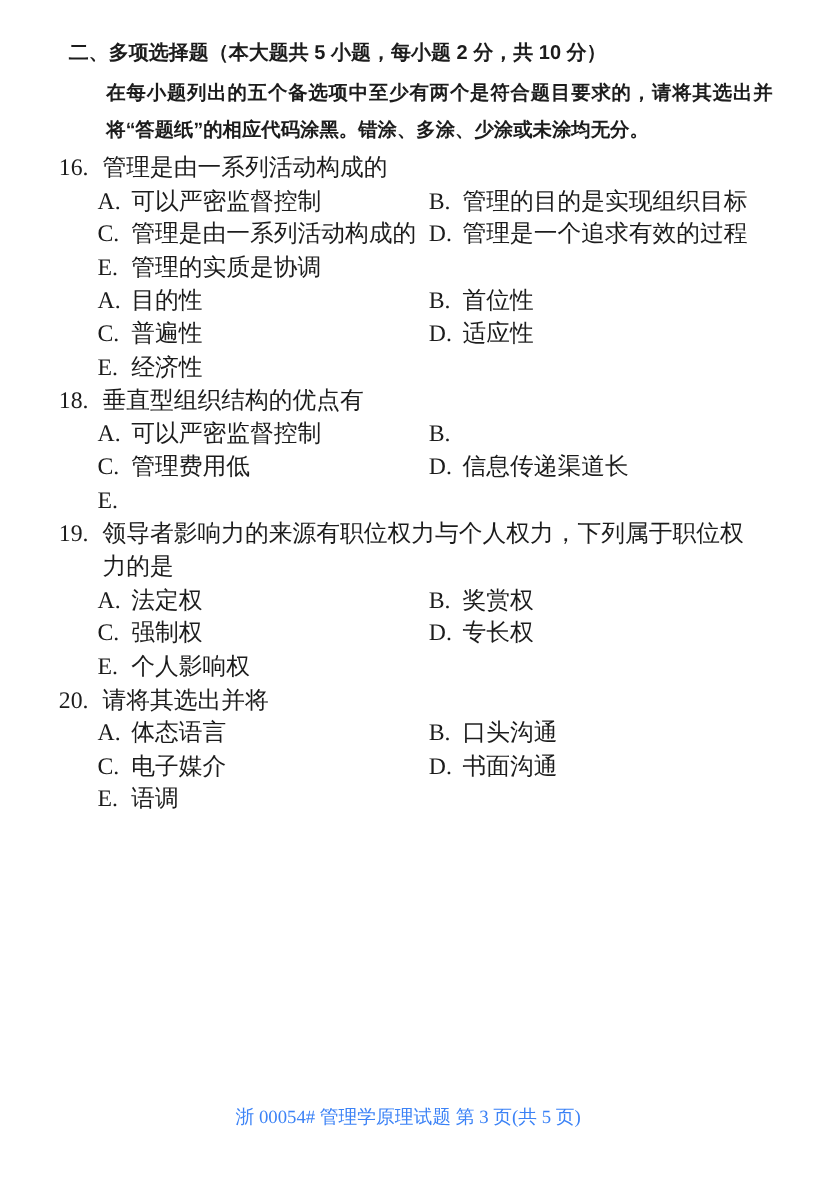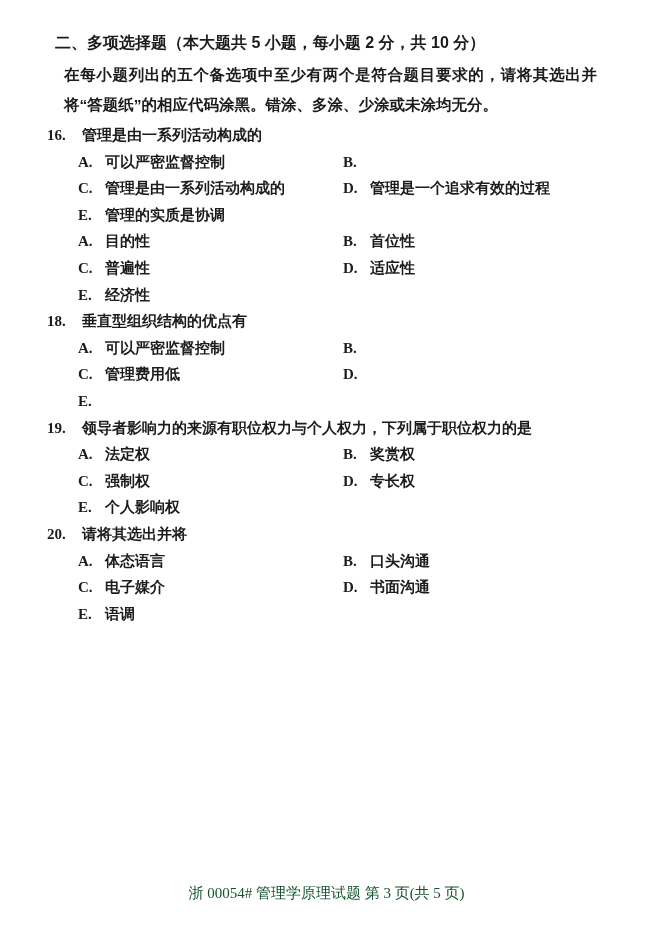--- a/index.html
+++ b/index.html
@@ -26,43 +26,43 @@
     line-height: 26px;
     margin-left: 8px;
     white-space: nowrap;
   }
   .sec-label { flex: none; }
   .instructions {
     font-family: "Liberation Sans", sans-serif;
     font-weight: 700;
     font-size: 15.5px;
     line-height: 30px;
-    margin: 4px 0 0 17px;
+    margin: 4px 0 0 38px;
     width: 533px;
     text-align: justify;
   }
   .questions { margin-top: 2px; }
-  .question { font-size: 15px; line-height: 26.6px; font-weight: bold; }
+  .question { font-size: 19px; line-height: 26.6px; }
   .q-head { display: flex; }
   .q-num { flex: none; width: 35px; }
   .options {
     margin-left: 31px;
     display: grid;
     grid-template-columns: 265px 1fr;
   }
   .opt { display: flex; }
   .opt-label { flex: none; width: 27px; }
   .footer {
     position: absolute;
     left: 0;
     top: 884px;
     width: 100%;
     text-align: center;
     font-size: 15px;
-    color: #14532d;
+    color: #3b82f6;
   }
 </style>
 </head>
 <body>
 
 <div class="page">
   <div class="content">
 
     <div class="section-header">
       <span class="sec-label">二、</span>
@@ -77,20 +77,21 @@
       <span class="q-num">16.</span>
       <span class="q-stem">管理是由一系列活动构成的</span>
     </div>
     <div class="options">
             <div class="opt">
               <span class="opt-label">A.</span>
               <span class="opt-text">可以严密监督控制</span>
             </div>
             <div class="opt">
               <span class="opt-label">B.</span>
+              <span class="opt-text">管理的目的是实现组织目标</span>
             </div>
             <div class="opt">
               <span class="opt-label">C.</span>
               <span class="opt-text">管理是由一系列活动构成的</span>
             </div>
             <div class="opt">
               <span class="opt-label">D.</span>
               <span class="opt-text">管理是一个追求有效的过程</span>
             </div>
             <div class="opt">
@@ -137,20 +138,21 @@
             </div>
             <div class="opt">
               <span class="opt-label">B.</span>
             </div>
             <div class="opt">
               <span class="opt-label">C.</span>
               <span class="opt-text">管理费用低</span>
             </div>
             <div class="opt">
               <span class="opt-label">D.</span>
+              <span class="opt-text">信息传递渠道长</span>
             </div>
             <div class="opt">
               <span class="opt-label">E.</span>
             </div>
           </div>
   </div>
 
   <div class="question">
     <div class="q-head">
       <span class="q-num">19.</span>

